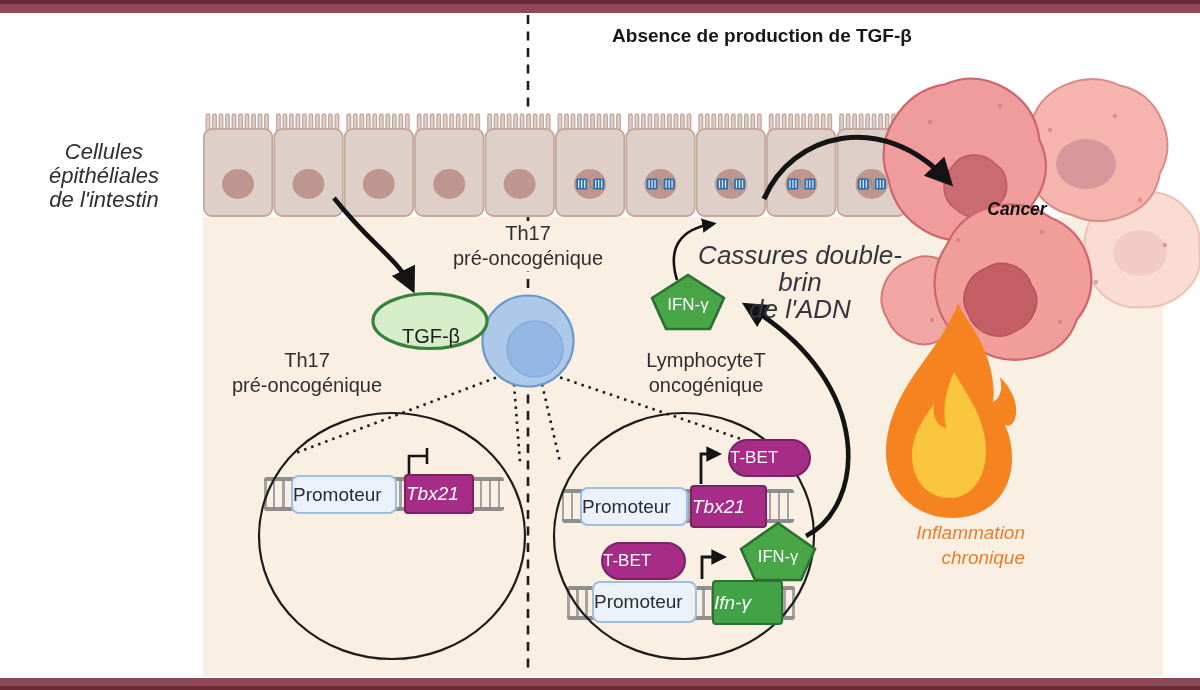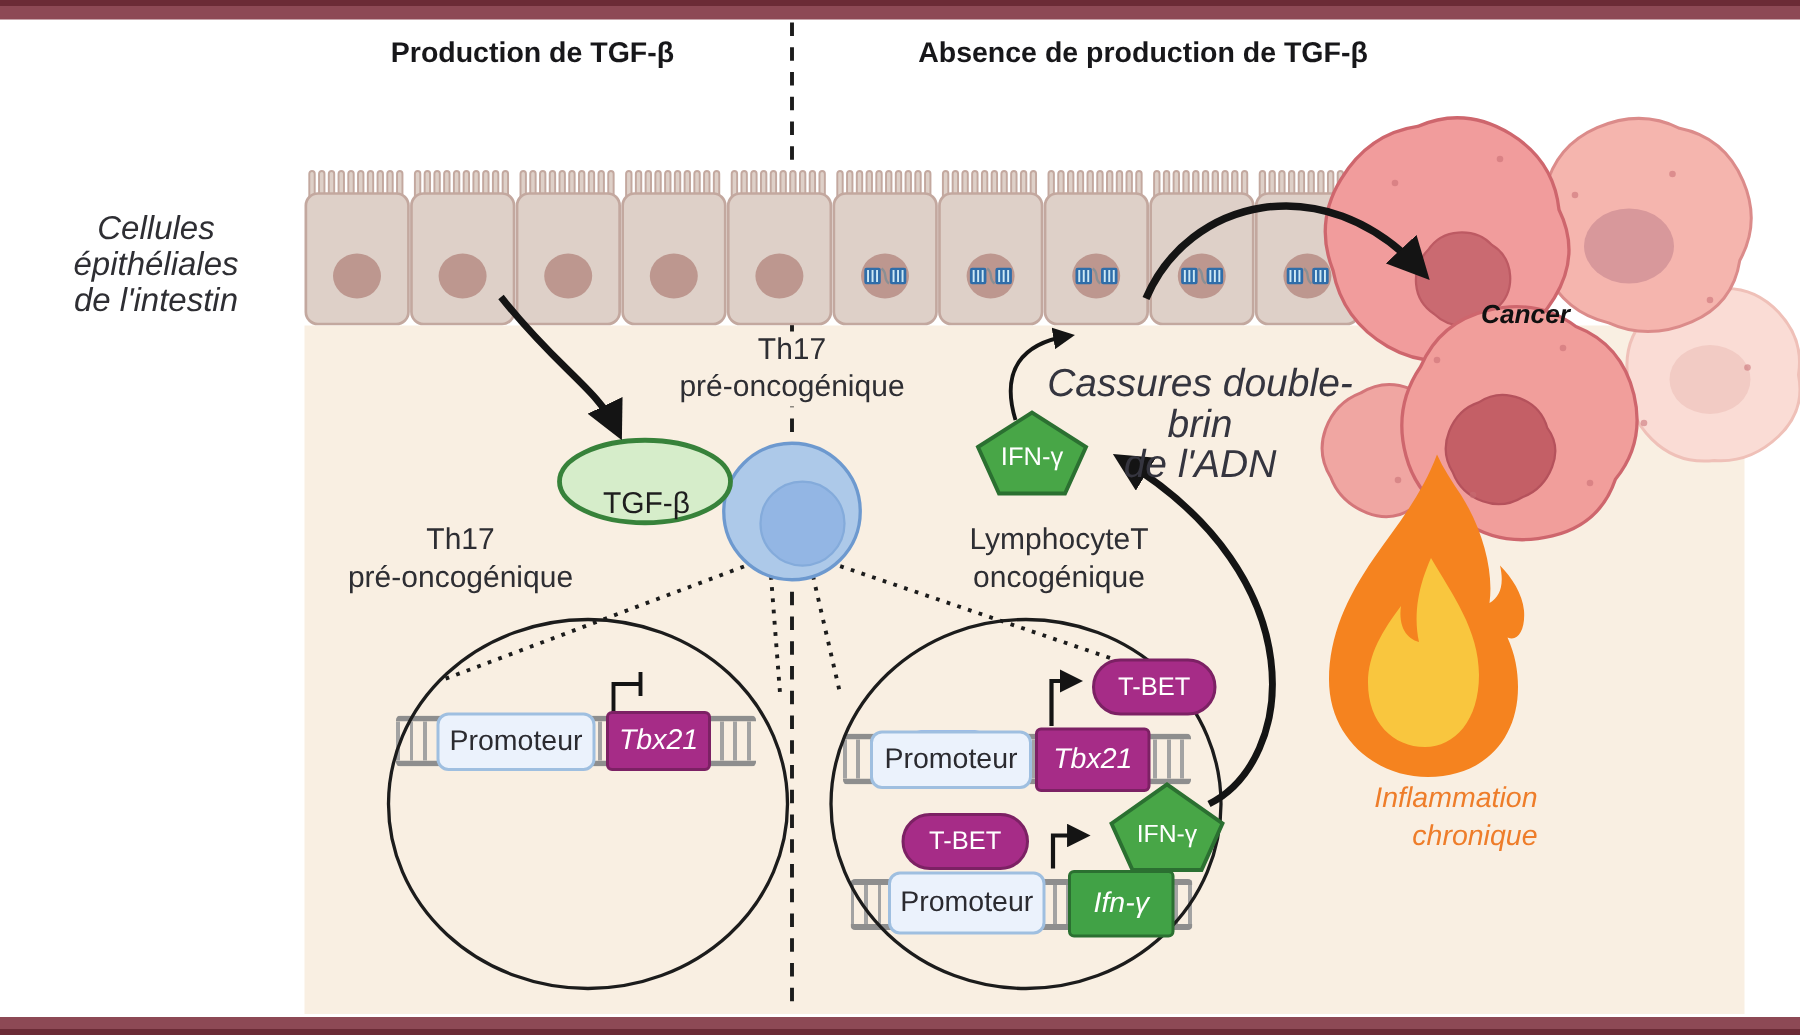--- a/index.html
+++ b/index.html
@@ -12,21 +12,21 @@
 
   .panel { position:absolute; left:203px; top:217px; width:960px; height:459px;
            background:var(--panel-cream); z-index:0; }
 
   svg.gfx { position:absolute; left:0; top:0; z-index:2; }
 
   .ladder { position:absolute; z-index:2; height:34px; border-top:4.5px solid #8e8e8e;
             border-bottom:4.5px solid #8e8e8e; border-radius:3px;
             background:repeating-linear-gradient(90deg,#a3a3a3 0 2.5px,transparent 2.5px 9px); }
 
-  .box { position:absolute; z-index:3; display:flex; align-items:center; justify-content:center;
+  .box { position:absolute; z-index:3; display:flex; align-items:center; 
          font-size:19px; color:#2b2b30; }
   .promoter-box { background:var(--promoter-blue); border:2px solid #9fbfe0; border-radius:8px; }
   .purple-box   { background:var(--purple); border:2.5px solid var(--purple-dark); border-radius:4px;
                   color:#fff; font-style:italic; }
   .purple-pill  { background:var(--purple); border:2.5px solid var(--purple-dark); border-radius:19px;
                   color:#fff; font-size:17px; }
   .tan-pill     { background:var(--klf6-tan); border:2px solid #3b82f6; border-radius:14px;
                   font-size:15px; color:#4a3a26;margin-top:27px; }
   .green-box    { background:#41a246; border:2.5px solid var(--green-dark); border-radius:4px;
                   color:#fff; font-style:italic; }
@@ -206,21 +206,20 @@
   <div class="box purple-pill" style="left:601px; top:542px; width:85px; height:38px;">
       <span>T-BET</span>
     </div>
   <div class="box promoter-box" style="left:592px; top:581px; width:105px; height:42px;">
       <span>Promoteur</span>
     </div>
   <div class="box green-box" style="left:712px; top:580px; width:71px; height:45px;">
       <span>Ifn-γ</span>
     </div>
 
-  <div class="lbl bold" style="left:210px; top:23px; width:290px;">Production de TGF-β</div>
   <div class="lbl bold" style="left:597px; top:23px; width:330px;">Absence de production de TGF-β</div>
 
   <div class="lbl" style="left:8px; top:140px; width:192px; font-size:22px; line-height:24px;font-style:italic;">
     <span>Cellules épithéliales</span><br>
     <span>de l'intestin</span>
   </div>
 
   <div class="lbl" style="left:433px; top:221px; width:190px; background:var(--panel-cream);">
     <span>Th17</span><br>
     <span>pré-oncogénique</span>

